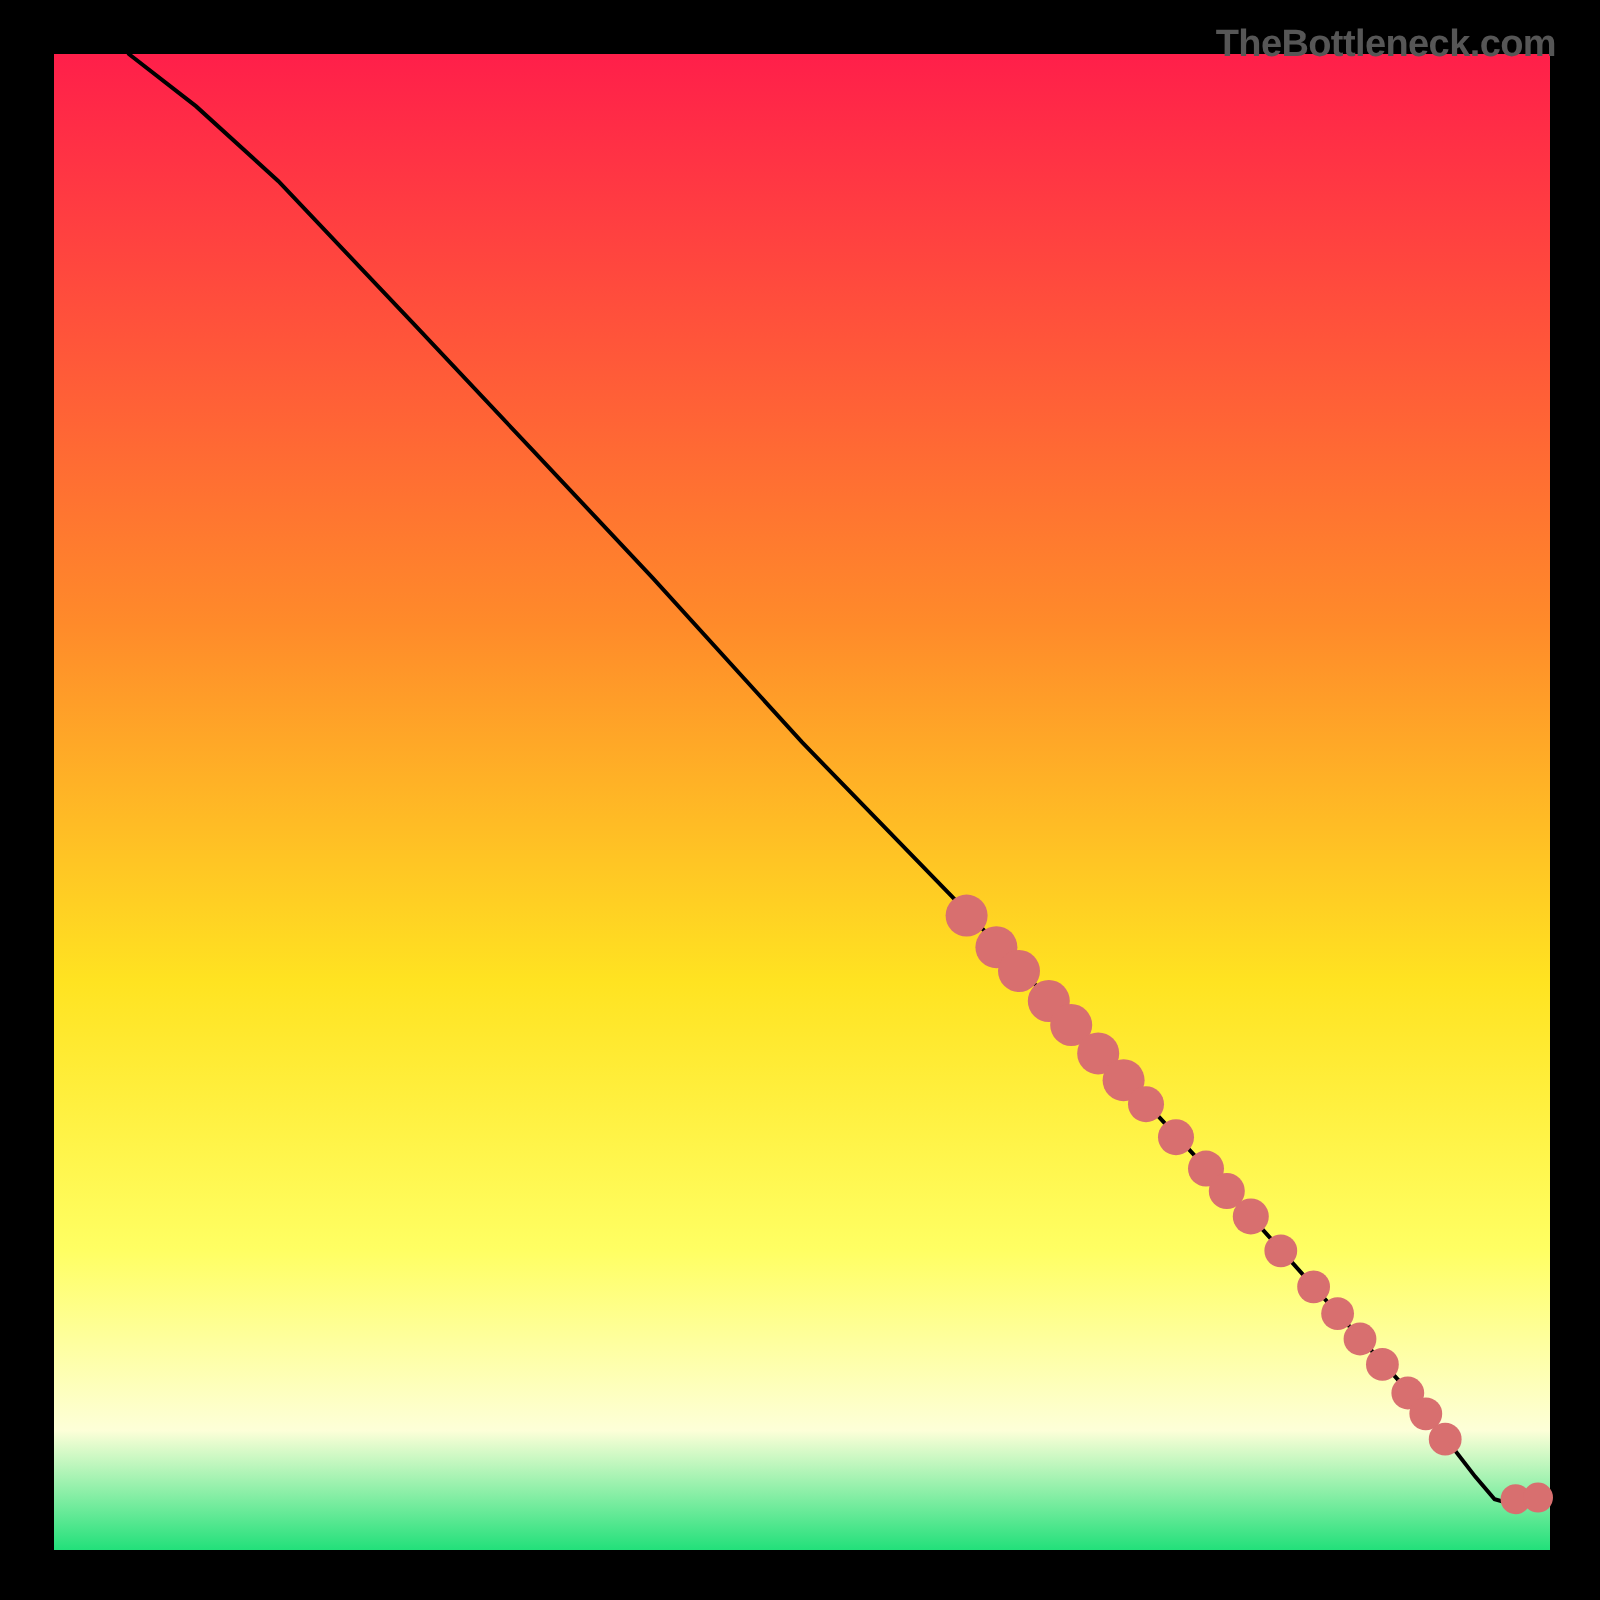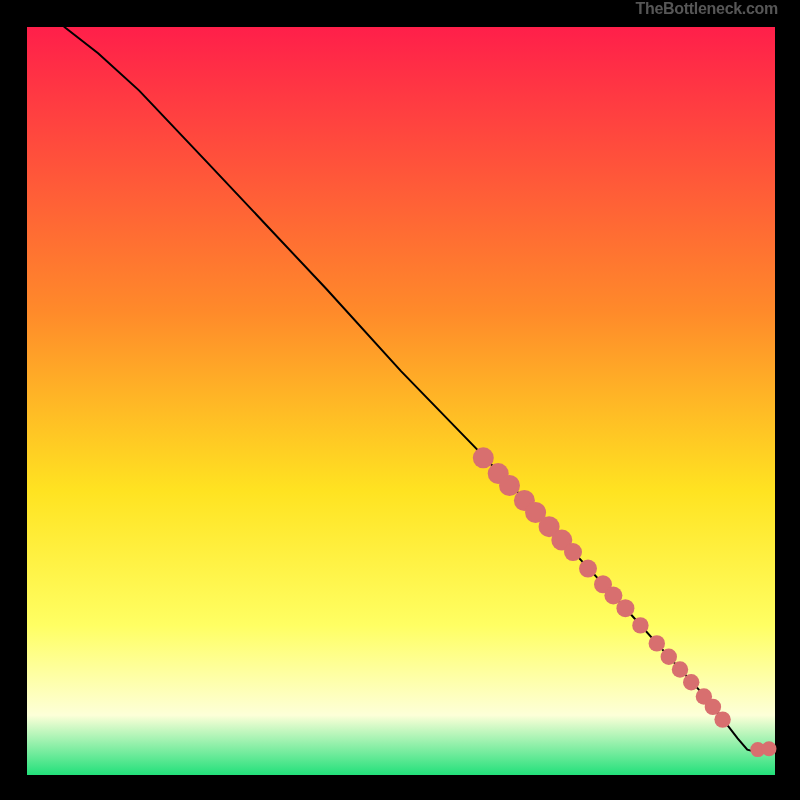--- a/index.html
+++ b/index.html
@@ -10,24 +10,24 @@
     background: #000;
     overflow: hidden;
   }
   .wrap {
     position: relative;
     width: 800px;
     height: 800px;
   }
   .attribution {
     position: absolute;
-    top: 0;
+    top: 12px;
     right: 22px;
     font-family: Arial, Helvetica, sans-serif;
-    font-size: 16px;
+    font-size: 19px;
     font-weight: bold;
     color: #565656;
     letter-spacing: -0.3px;
   }
   svg {
     position: absolute;
     left: 0;
     top: 0;
   }
 </style>

